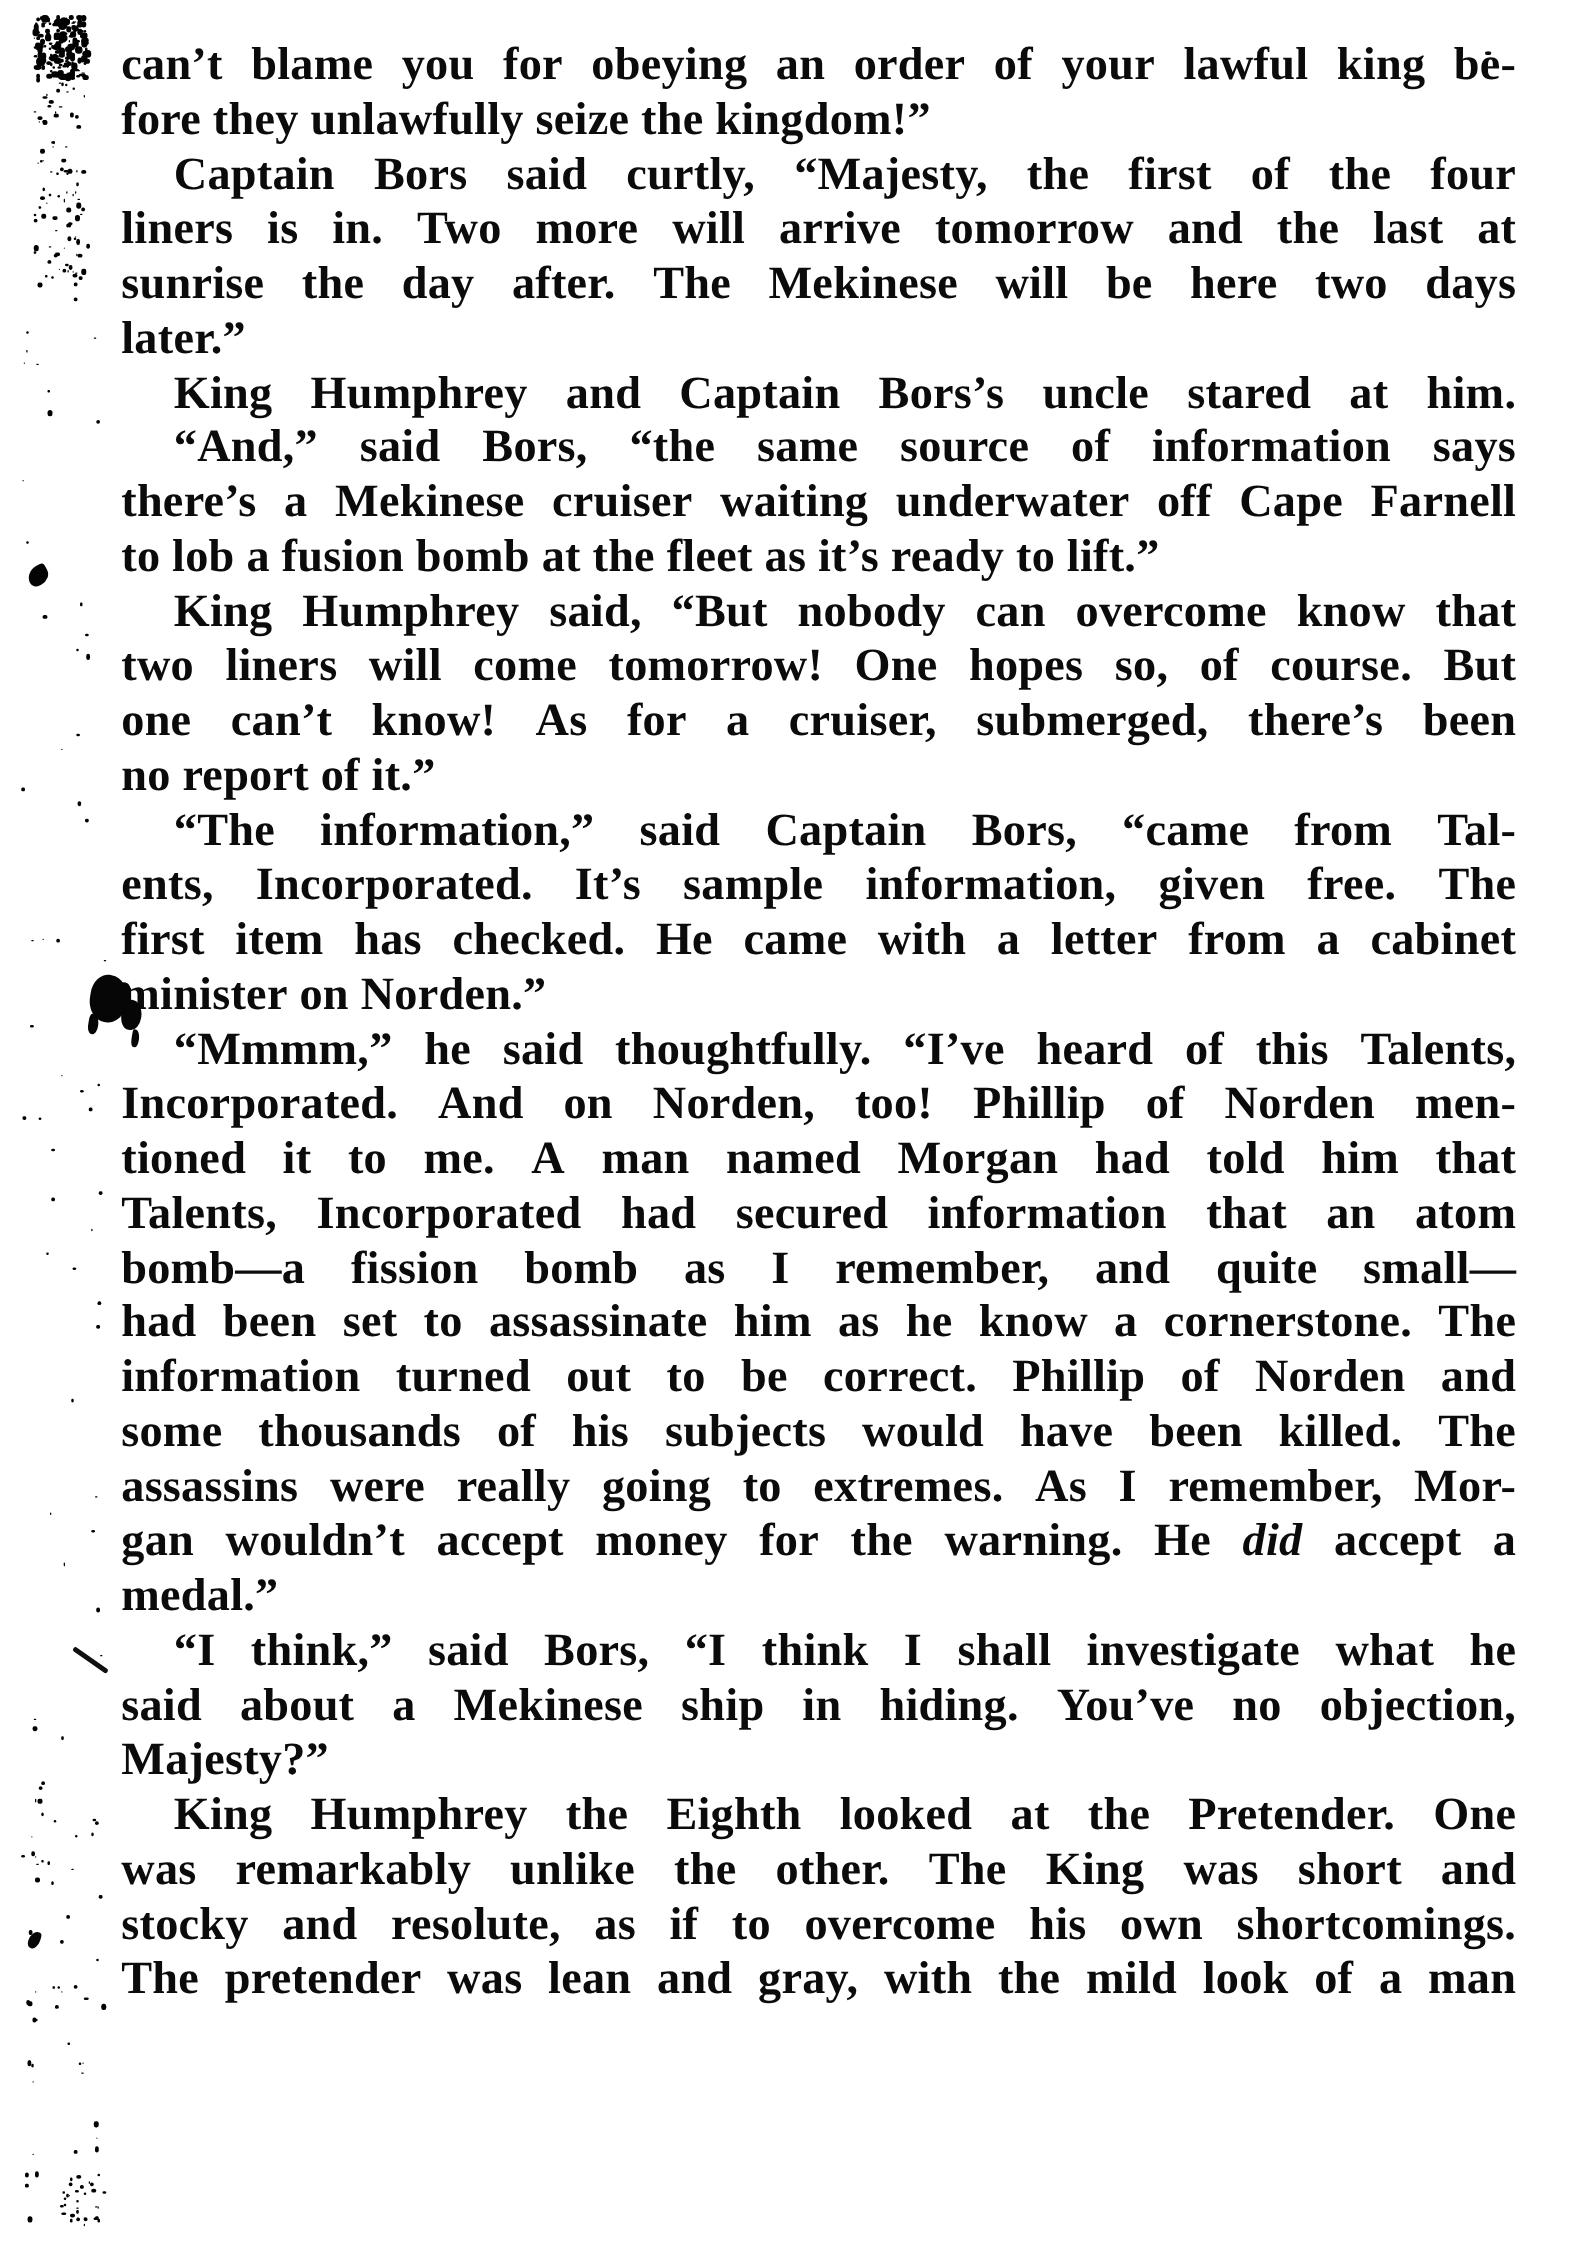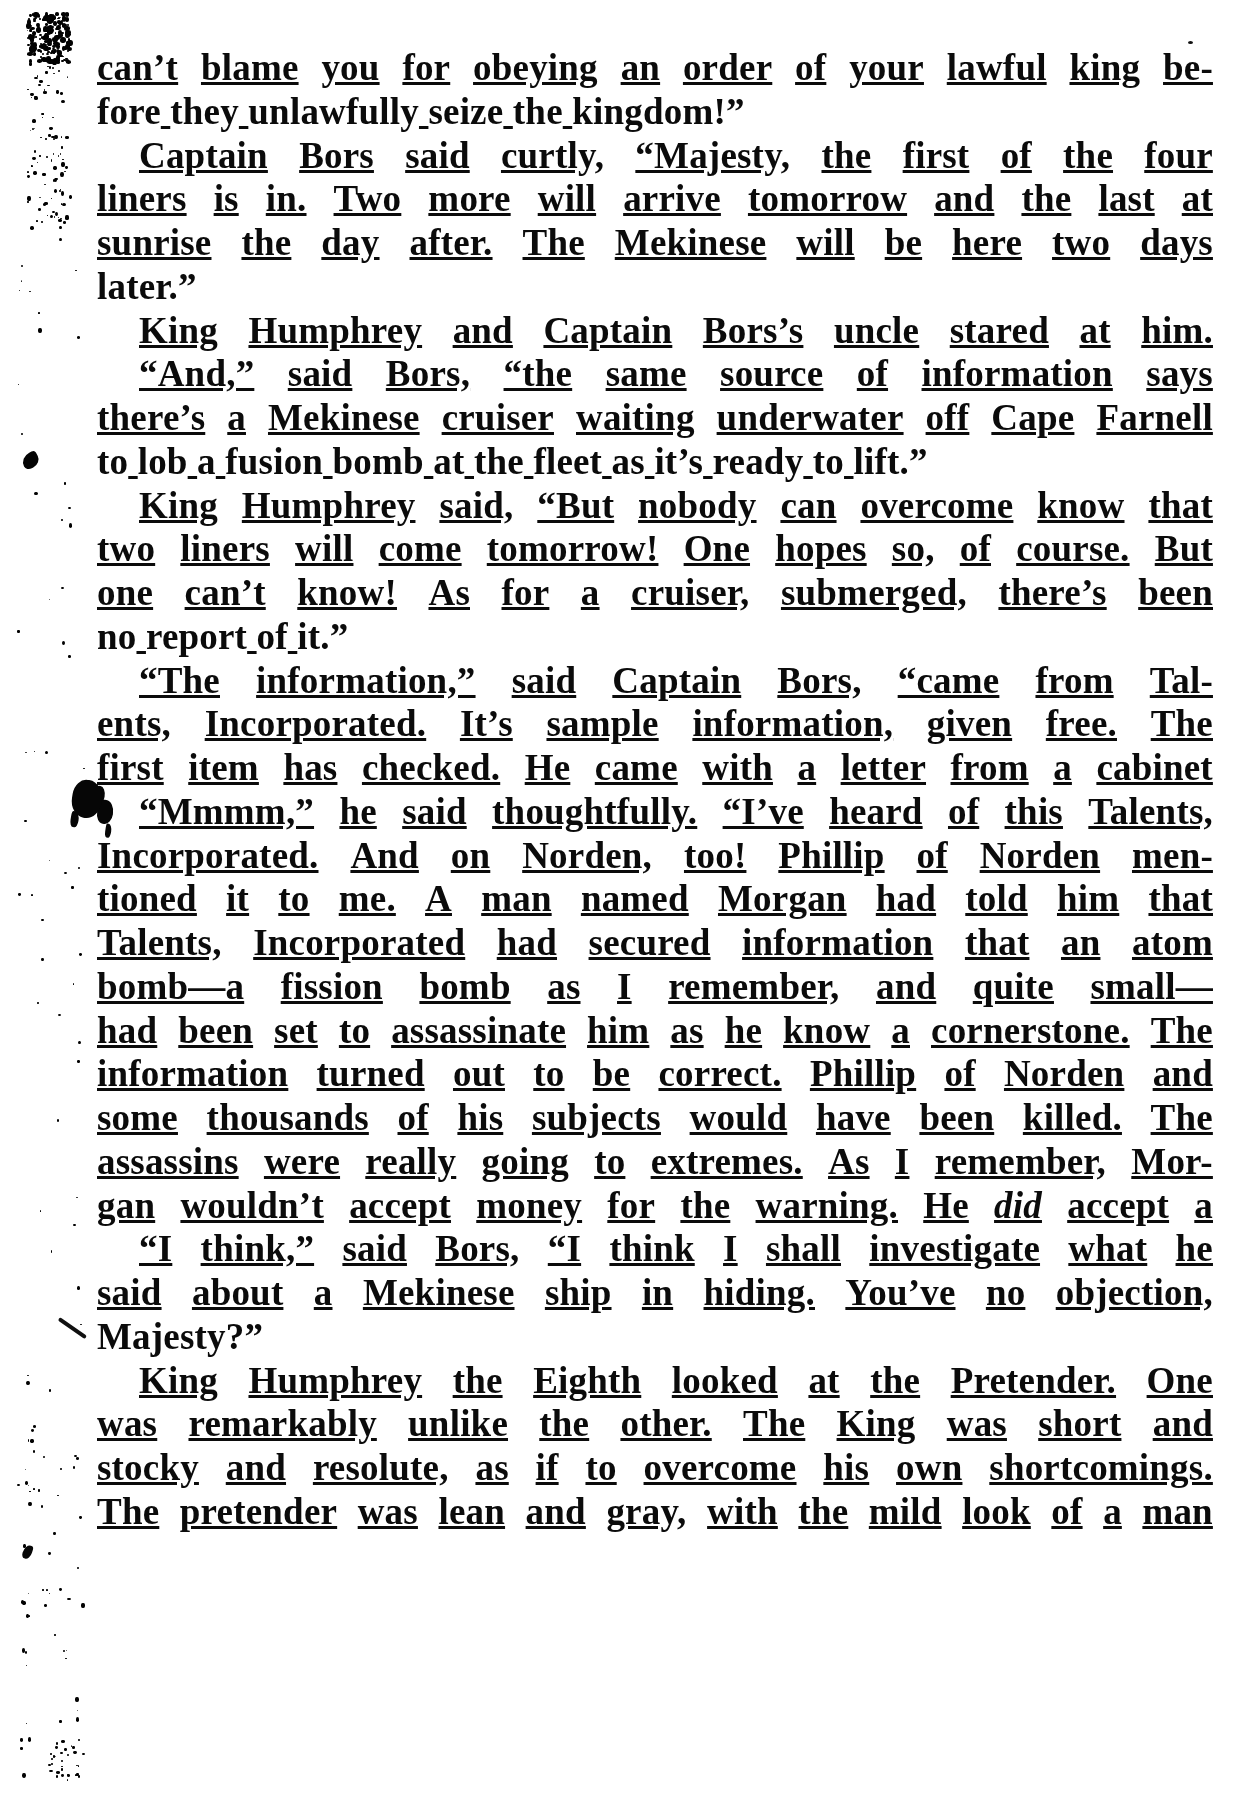--- a/index.html
+++ b/index.html
@@ -16,26 +16,25 @@
     color: #0b0b0b;
   }
   .page {
     position: absolute;
     inset: 0;
     background: #ffffff;
   }
   .text-block {
     position: absolute;
     left: 97px;
-    top: 46px;
+    top: 30px;
     width: 1116px;
     font-size: 37px;
     font-weight: bold;
     letter-spacing: 0.2px;
-    text-decoration: underline;
   }
   .line {
     line-height: 43.75px;
     height: 43.75px;
     white-space: nowrap;
   }
   .line.j {
     display: flex;
     justify-content: space-between;
   }
@@ -276,20 +275,21 @@
         <span class="w">checked.</span>
         <span class="w">He</span>
         <span class="w">came</span>
         <span class="w">with</span>
         <span class="w">a</span>
         <span class="w">letter</span>
         <span class="w">from</span>
         <span class="w">a</span>
         <span class="w">cabinet</span>
       </div>
+      <div class="line"><span class="w">minister</span> <span class="w">on</span> <span class="w">Norden.”</span></div>
       <div class="line j ind">
         <span class="w">“Mmmm,”</span>
         <span class="w">he</span>
         <span class="w">said</span>
         <span class="w">thoughtfully.</span>
         <span class="w">“I’ve</span>
         <span class="w">heard</span>
         <span class="w">of</span>
         <span class="w">this</span>
         <span class="w">Talents,</span>
@@ -396,20 +396,21 @@
         <span class="w">accept</span>
         <span class="w">money</span>
         <span class="w">for</span>
         <span class="w">the</span>
         <span class="w">warning.</span>
         <span class="w">He</span>
         <span class="w i">did</span>
         <span class="w">accept</span>
         <span class="w">a</span>
       </div>
+      <div class="line"><span class="w">medal.”</span></div>
       <div class="line j ind">
         <span class="w">“I</span>
         <span class="w">think,”</span>
         <span class="w">said</span>
         <span class="w">Bors,</span>
         <span class="w">“I</span>
         <span class="w">think</span>
         <span class="w">I</span>
         <span class="w">shall</span>
         <span class="w">investigate</span>

